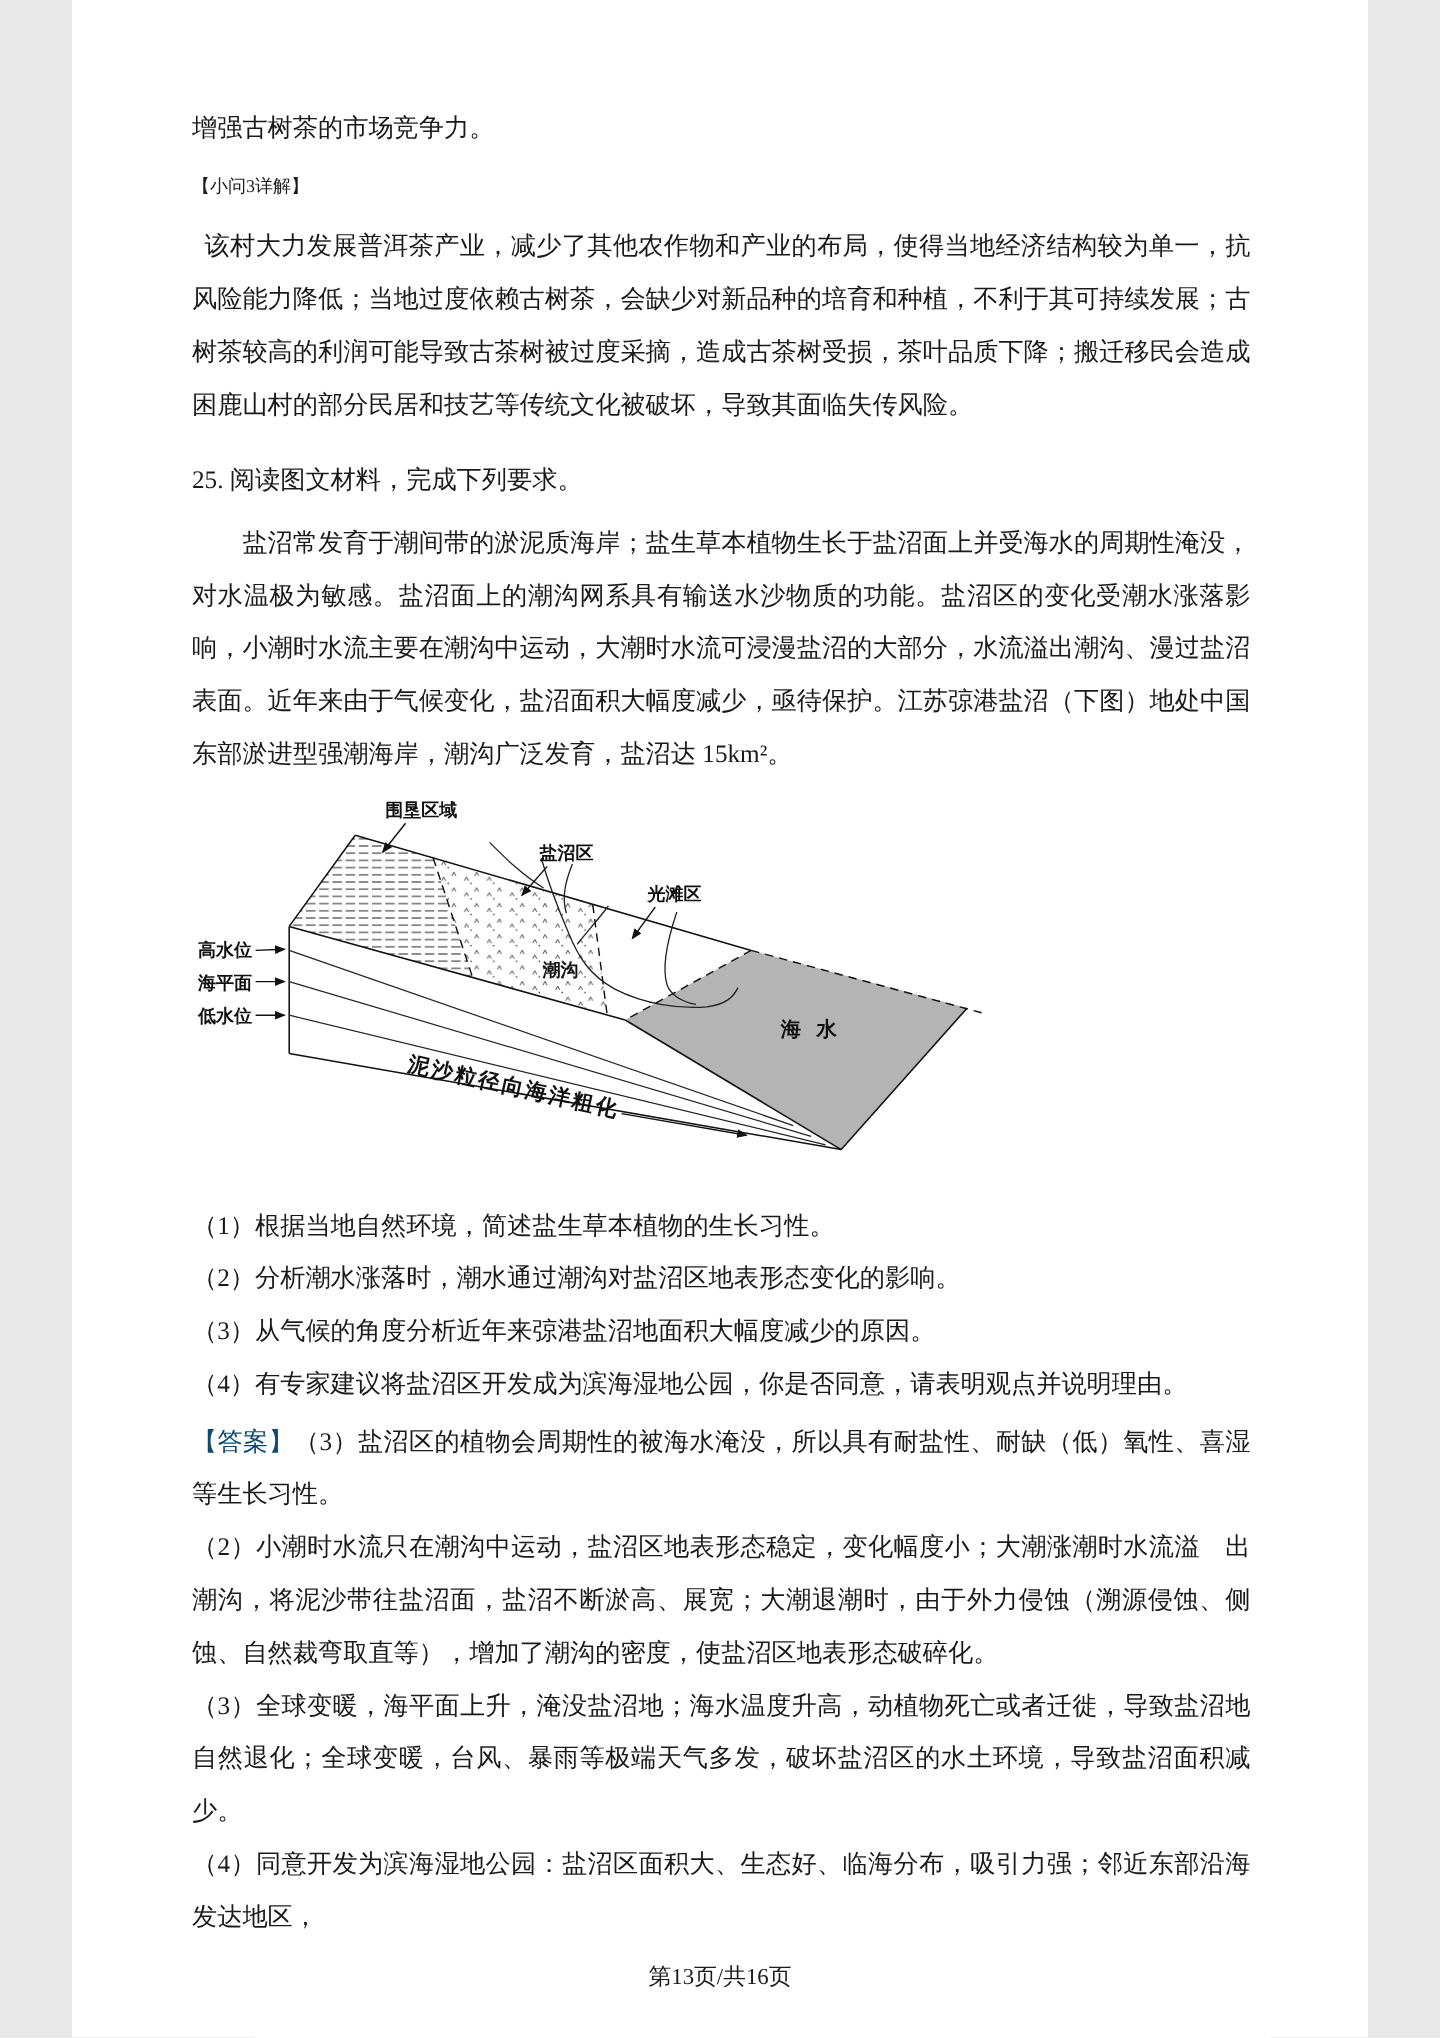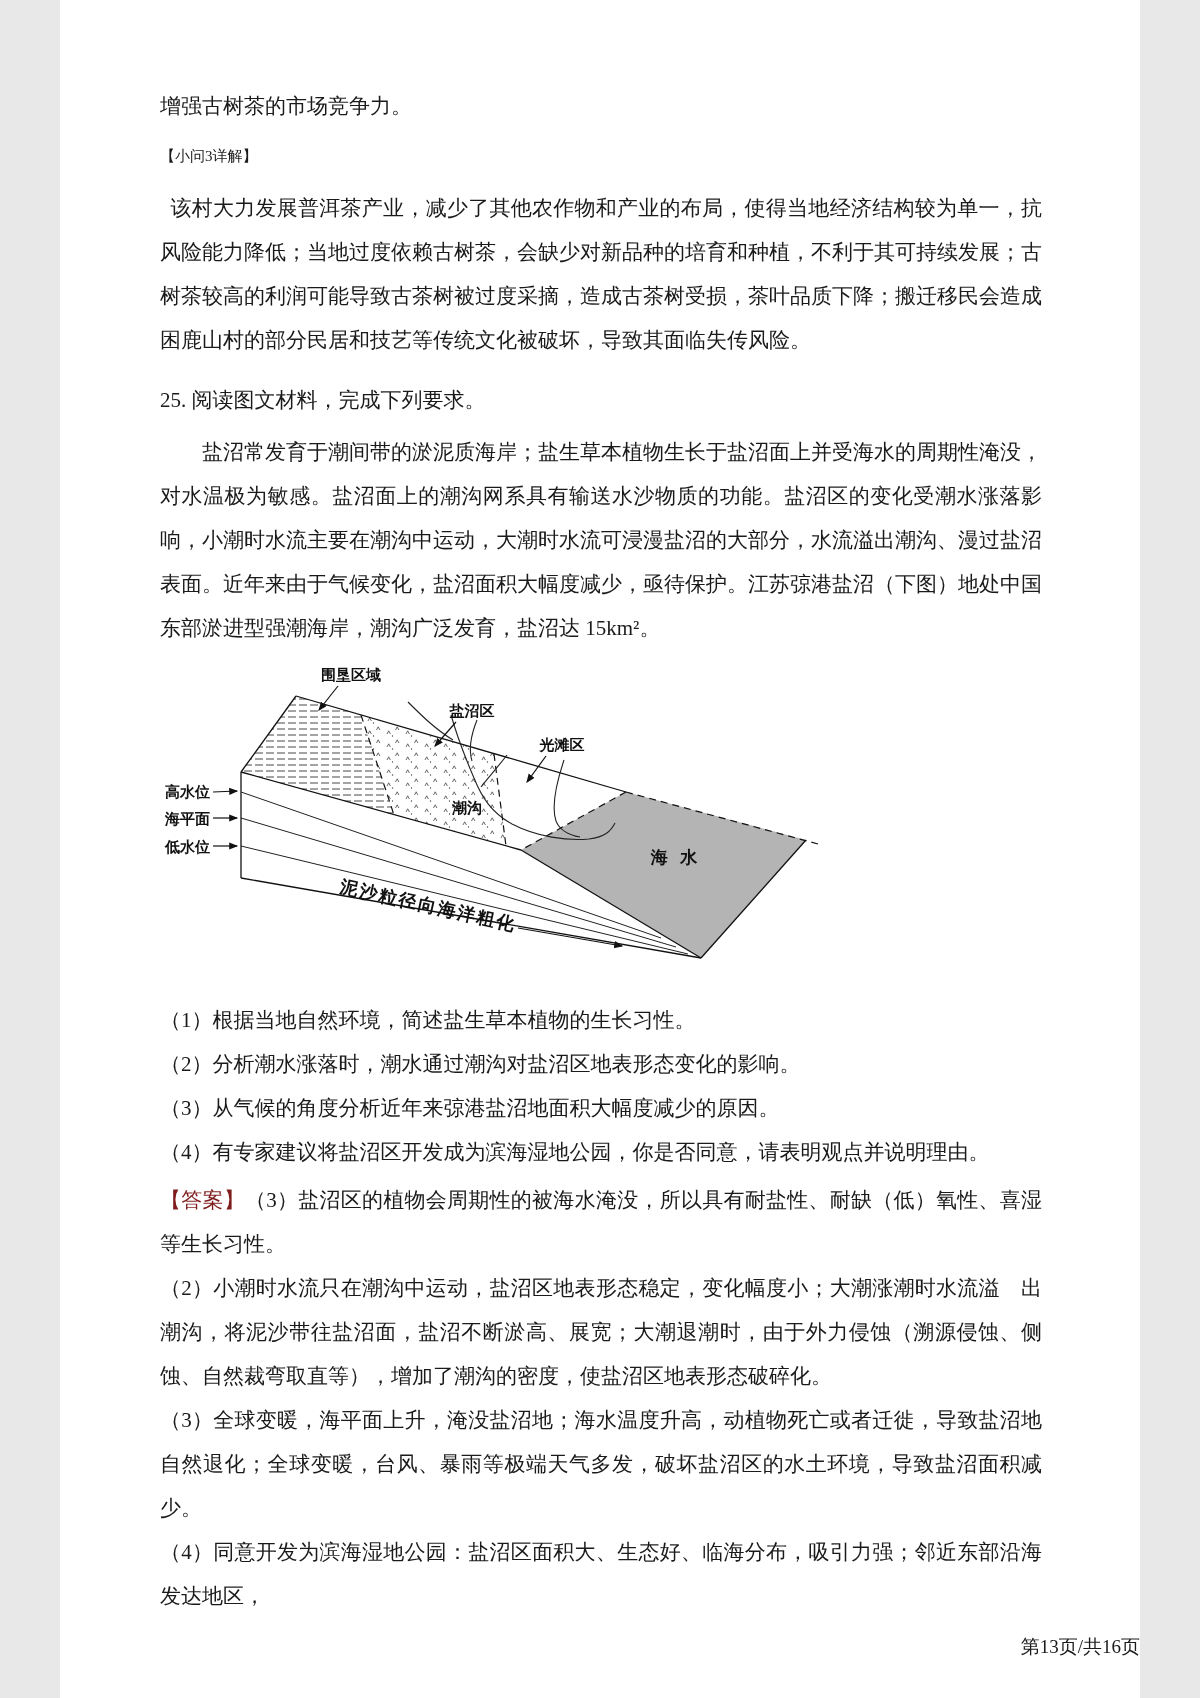--- a/index.html
+++ b/index.html
@@ -17,31 +17,31 @@
     position: absolute;
     top: 84px; left: 100px; right: 98px;
   }
   .para {
     font-size: 21px;
     line-height: 44px;
     text-align: justify;
   }
   .p-intro { margin-bottom: 6px; }
   .h-detail { font-size: 15px; line-height: 44px; margin-bottom: 8px; }
-  .p-detail { text-indent: 0.5em; margin-bottom: 16px; }
+  .p-detail { text-indent: 0.5em; margin-bottom: 16px; font-family: Liberation Mono, monospace; }
   .q-title { margin-bottom: 8px; }
   .p-material { text-indent: 2em; margin-bottom: 4px; }
   .diagram-wrap { margin: 10px 0 14px -4px; }
   .q-line { font-size: 21px; line-height: 44px; }
   .answer-block { margin-top: 4px; }
-  .answer-label { color: #7f1d1d; }
+  .answer-label { color: #0c4a6e; }
   .footer {
     position: absolute;
     bottom: 38px; left: 0; right: 0;
-    text-align: right;
+    text-align: center;
     font-size: 19px;
     color: #1a1a1a;
   }
   svg text {
     font-family: "Liberation Sans", "DejaVu Sans", sans-serif;
     fill: #111111;
   }
   .dia-label { font-size: 15px; font-weight: bold; }
   .dia-label-lg { font-size: 17px; font-weight: bold; letter-spacing: 4px; }
   .dia-label-slope { font-size: 18px; font-weight: bold; letter-spacing: 2px; }

